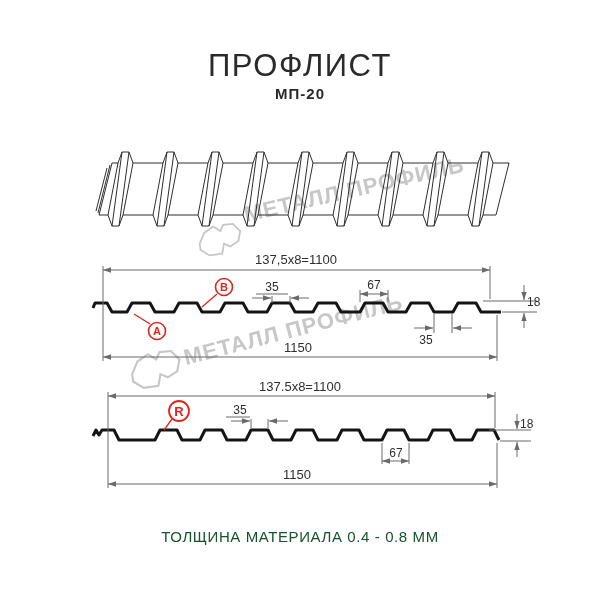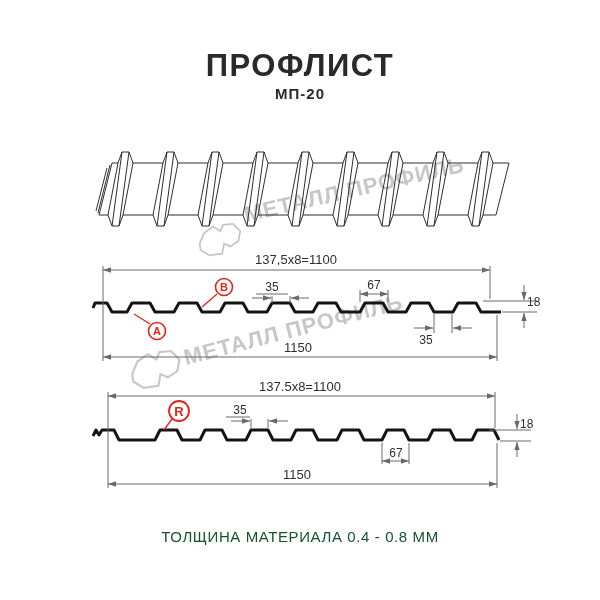--- a/index.html
+++ b/index.html
@@ -1,19 +1,19 @@
 <!DOCTYPE html>
 <html><head>
 <meta charset="utf-8">
 <style>
   html,body{margin:0;padding:0;background:#fff;}
   #stage{position:relative;width:600px;height:600px;background:#ffffff;overflow:hidden;
          font-family:"Liberation Sans",sans-serif;}
   .title{position:absolute;left:0;top:48px;width:600px;text-align:center;
-         font-size:31px;font-weight:700;letter-spacing:1.5px;color:#2b2a29;}
+         font-size:31px;font-weight:400;letter-spacing:1.5px;color:#2b2a29;}
   .subtitle{position:absolute;left:0;top:85px;width:600px;text-align:center;
          font-size:15px;font-weight:700;letter-spacing:1px;color:#2b2a29;}
   .note{position:absolute;left:0;top:528px;width:600px;text-align:center;
          font-size:15px;font-weight:500;letter-spacing:0.6px;color:#14532d;}
   svg{position:absolute;left:0;top:0;}
   .dimline{stroke:#6a6a6a;stroke-width:1;fill:none;}
   .dimtext{font-family:"Liberation Sans",sans-serif;font-size:12px;fill:#2f2f2f;}
   .dimtext13{font-family:"Liberation Sans",sans-serif;font-size:13px;fill:#2f2f2f;}
   .profile{stroke:#141414;stroke-width:3;fill:none;stroke-linejoin:round;}
   .sheet{stroke:#2e2e2e;stroke-width:1;fill:none;stroke-linejoin:round;}

